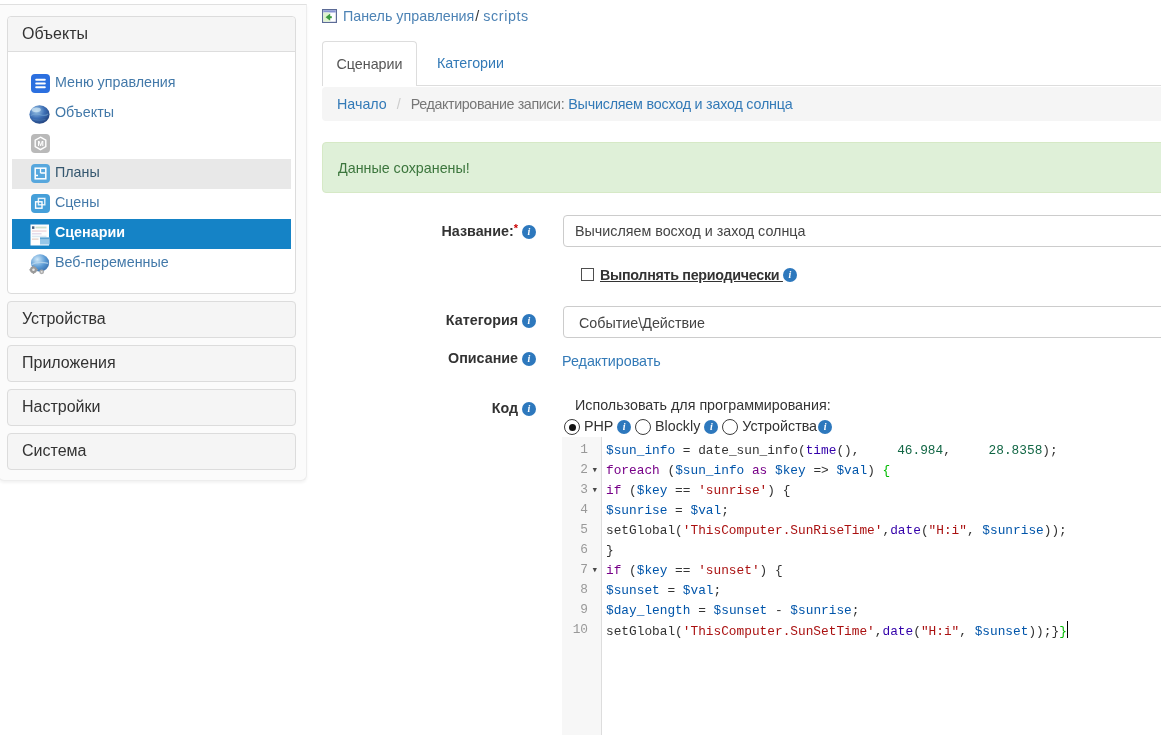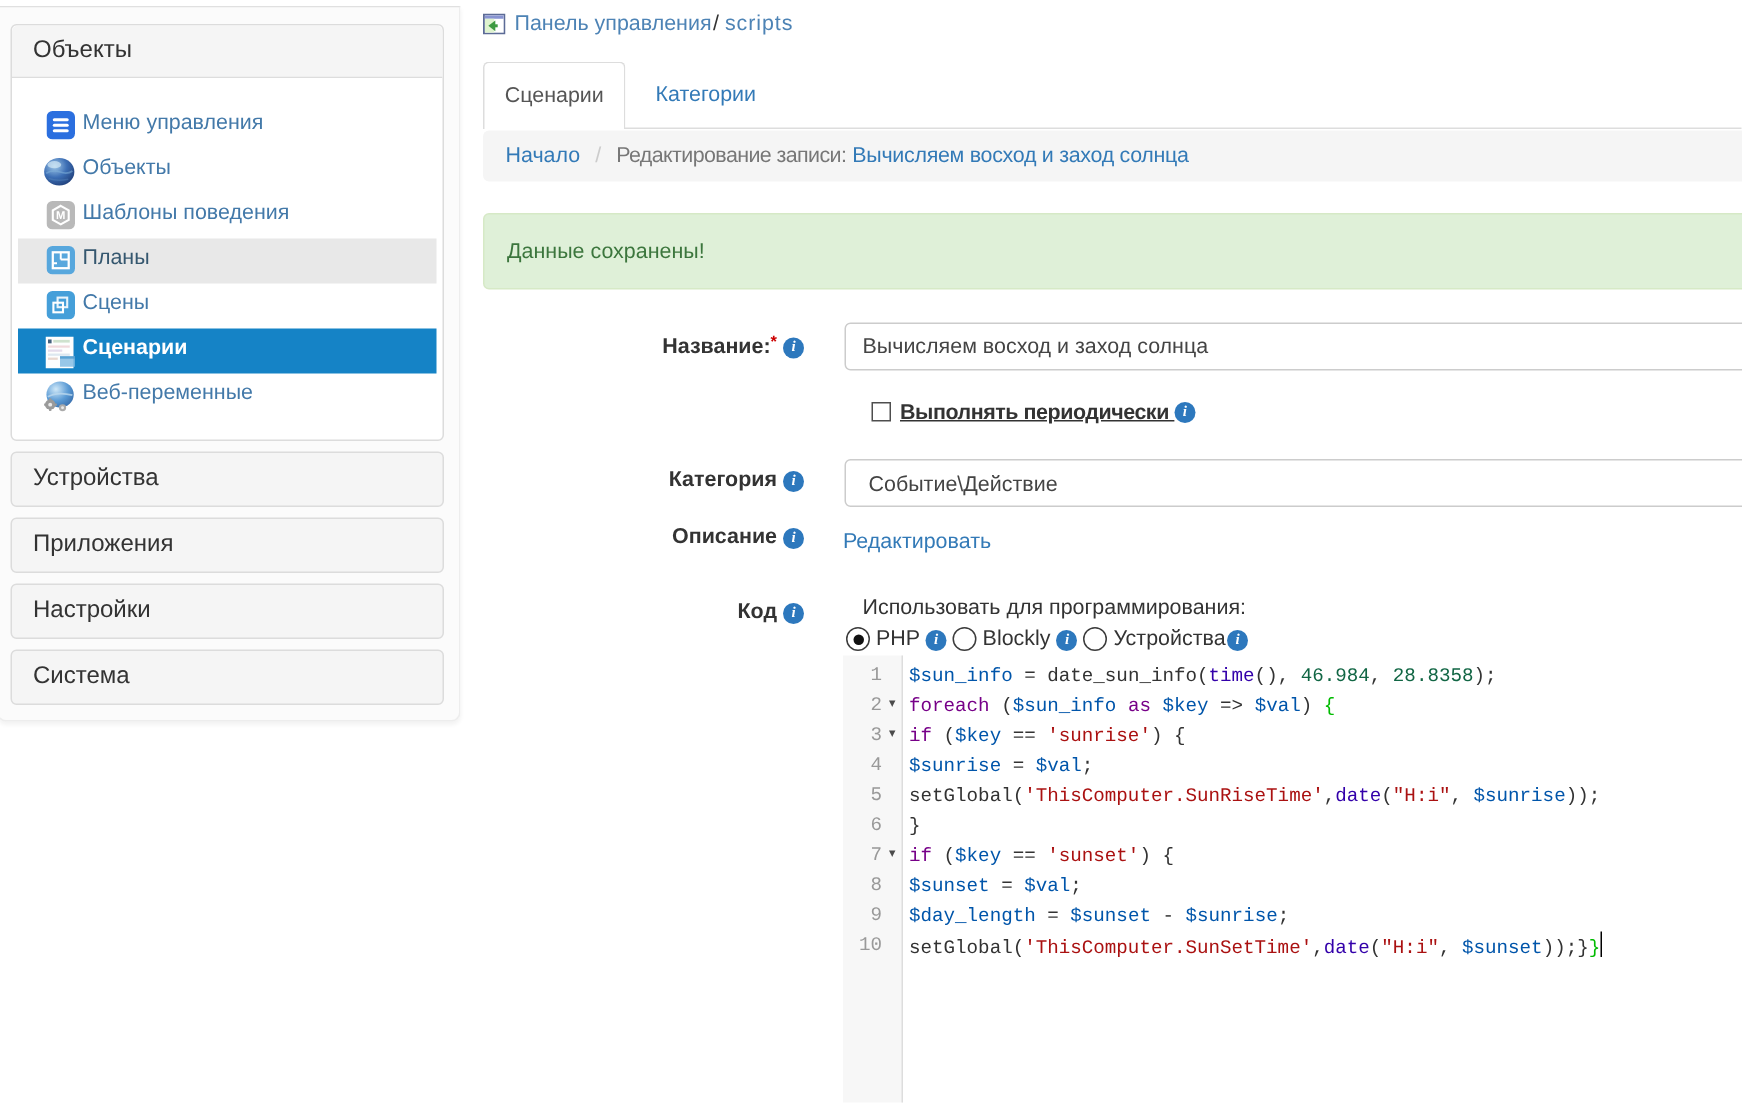--- a/index.html
+++ b/index.html
@@ -76,21 +76,21 @@
 
 #editor { position:absolute; left:240px; top:437px; width:599px; height:298px;
   font-family:"Liberation Mono",monospace; font-size:12.8px; }
 #gutter { position:absolute; left:0; top:0; width:39px; height:298px; background:#f7f7f7;
   border-right:1px solid #ddd; }
 .lnum { position:absolute; left:0; width:26px; text-align:right; color:#999; line-height:20px; font-size:12.8px; }
 .fold { position:absolute; left:29.5px; width:10px; line-height:20px; color:#4a4a4a; font-size:11px; }
 #code { position:absolute; left:44px; top:4px; width:554px; }
 .cl { height:20px; line-height:20px; white-space:pre; }
 .v { color:#0055aa; } .k { color:#770088; } .s { color:#aa1111; }
-.n { color:#116644; } .b { color:#3300aa; } .mb { color:#00bb00; }
+.n { color:#116644;margin-left:30px; } .b { color:#3300aa; } .mb { color:#00bb00; }
 .cursor { display:inline-block; width:1.5px; height:17px; background:#000; vertical-align:-3px; }
 </style>
 </head>
 <body>
 
 <div id="sidewrap">
   <div class="panel" id="p-objects">
     <div class="phead ptitle">Объекты</div>
     <div id="menu">
       <a class="mrow">
@@ -117,21 +117,20 @@
               <path d="M4 15 q5 2 12 0.5" stroke="#5a8cc0" stroke-width="1" fill="none" opacity="0.4"></path>
             </svg></span>
           <span class="tx">Объекты</span>
         </a>
       <a class="mrow">
           <span class="ic" id="i-tpl"><svg width="19" height="19" viewBox="0 0 19 19">
               <rect width="19" height="19" rx="4" fill="#b9b9b9"></rect>
               <path d="M9.5 3.2 L14.8 6.2 V12.6 L9.5 15.6 L4.2 12.6 V6.2 Z" fill="none" stroke="#fff" stroke-width="1.4"></path>
               <text x="9.5" y="12.2" font-size="7.5" font-family="Liberation Sans" font-weight="bold" fill="#fff" text-anchor="middle">M</text>
             </svg></span>
-          <span class="tx">Шаблоны поведения</span>
         </a>
       <a class="mrow hov">
           <span class="ic" id="i-plan"><svg width="19" height="19" viewBox="0 0 19 19">
               <rect width="19" height="19" rx="4" fill="#57a7dd"></rect>
               <rect x="4.2" y="4.2" width="10.6" height="10.6" fill="none" stroke="#fff" stroke-width="1.5"></rect>
               <path d="M9.5 4.5 V9 M9.5 9 H14.5 M4.5 11.5 H7" stroke="#fff" stroke-width="1.3" fill="none"></path>
             </svg></span>
           <span class="tx">Планы</span>
         </a>
       <a class="mrow">

